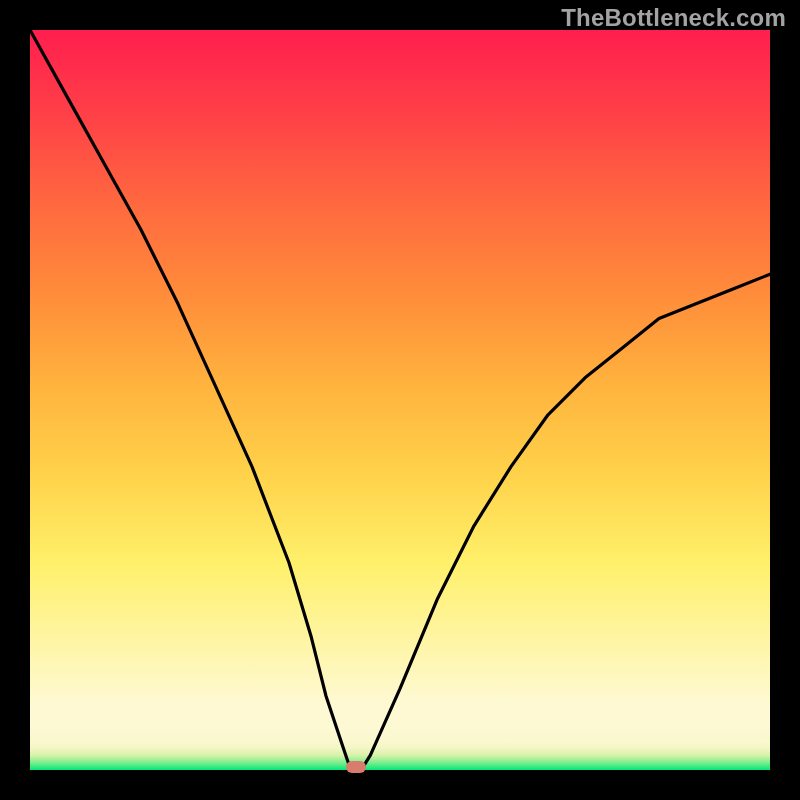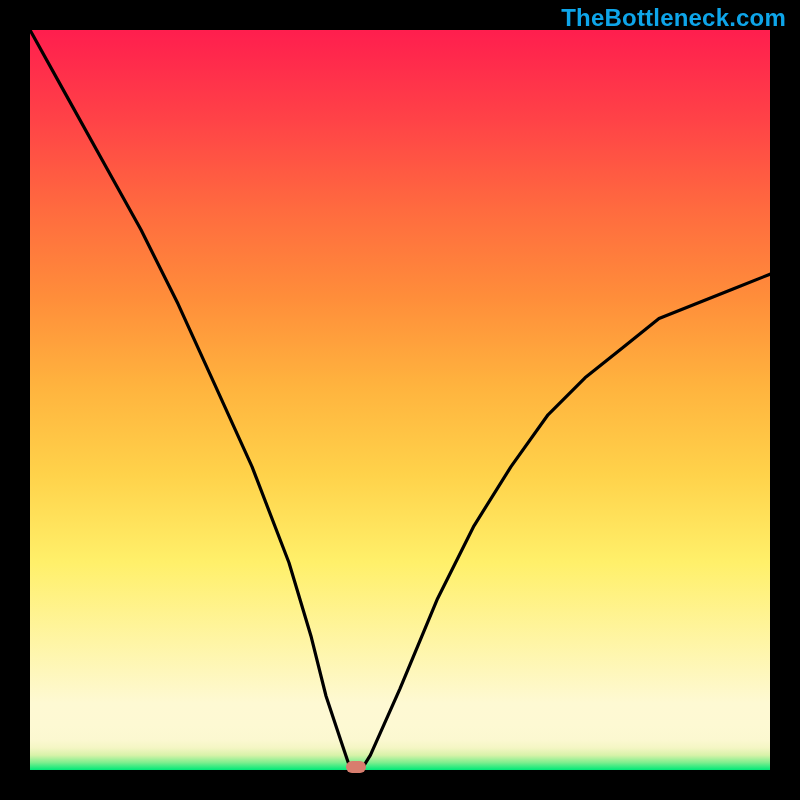--- a/index.html
+++ b/index.html
@@ -14,21 +14,21 @@
   .frame {
     position: relative;
     width: 800px;
     height: 800px;
     background: #000;
   }
   .watermark {
     position: absolute;
     top: 4px;
     right: 14px;
-    color: #0ea5e9;
+    color: #a3a3a3;
     font-size: 24px;
     font-weight: 600;
     letter-spacing: 0.2px;
   }
   .plot {
     position: absolute;
     left: 30px;
     top: 30px;
     width: 740px;
     height: 740px;

